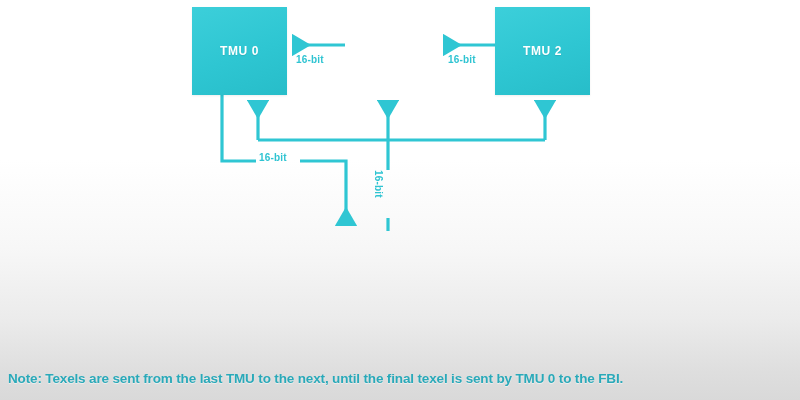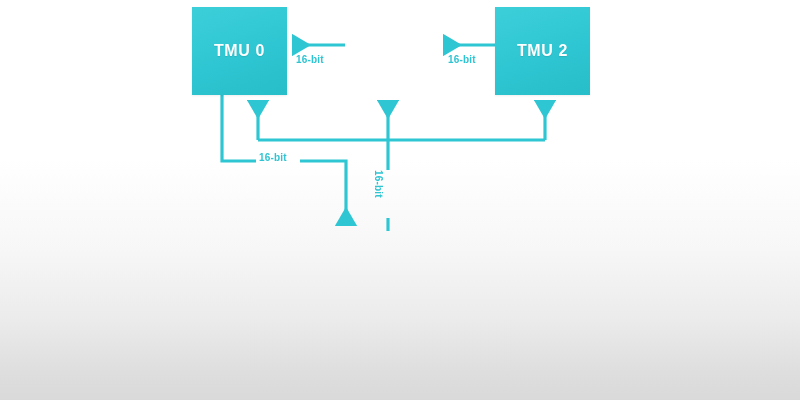--- a/index.html
+++ b/index.html
@@ -35,21 +35,21 @@
     position: absolute;
     display: flex;
     align-items: center;
     justify-content: center;
     background: linear-gradient(160deg, #3ccfda 0%, #2ec6d2 55%, #27bdc9 100%);
     box-shadow: 0 1px 2px rgba(0,0,0,0.07);
   }
   .node-label {
     color: #ffffff;
     font-weight: bold;
-    font-size: 16px;
+    font-size: 12px;
     letter-spacing: 0.6px;
     font-family: "Liberation Sans", sans-serif;
     text-shadow: 0 1px 1px rgba(0,0,0,0.10);
   }
   #tmu0 { left: 192px; top: 7px;  width: 95px; height: 88px; }
   #tmu1 { left: 345px; top: 7px;  width: 93px; height: 88px; }
   #tmu2 { left: 495px; top: 7px;  width: 95px; height: 88px; }
   #fbi  { left: 308px; top: 231px; width: 126px; height: 109px; }
   #fbi .node-label { font-size: 16px; }
 
@@ -133,14 +133,15 @@
 
 
   <span class="edge-label" id="lbl-tmu1-tmu0">16-bit</span>
 
   <span class="edge-label" id="lbl-tmu2-tmu1">16-bit</span>
 
   <span class="edge-label" id="lbl-tmu0-fbi">16-bit</span>
 
   <span class="edge-label" id="lbl-fbi-tmu1">16-bit</span>
 
+  <div id="caption">Note: Texels are sent from the last TMU to the next, until the final texel is sent by TMU 0 to the FBI.</div>
 
 </div>
 
 </body></html>

